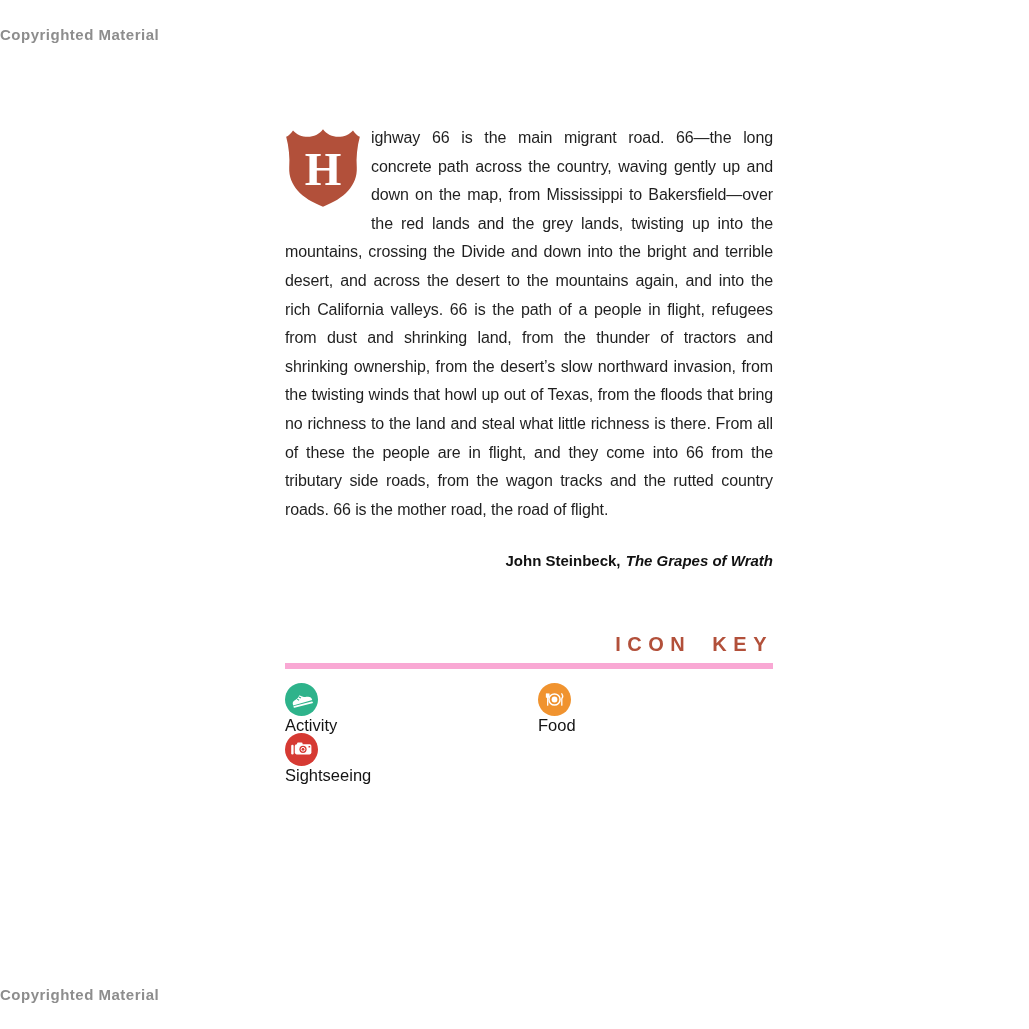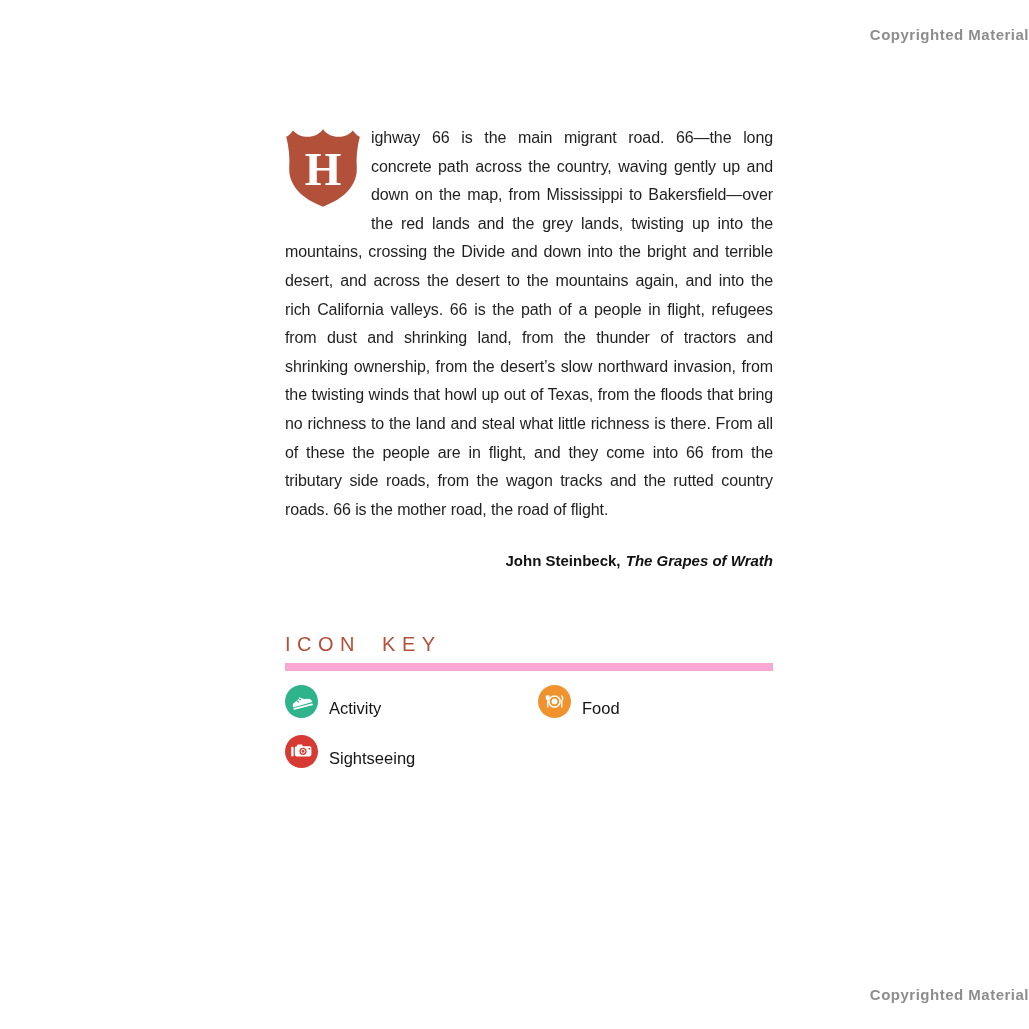--- a/index.html
+++ b/index.html
@@ -1,21 +1,21 @@
 <!DOCTYPE html>
 <html><head>
 <meta charset="utf-8">
 <style>
   html,body { margin:0; padding:0; background:#ffffff; }
   .page {
     position:relative; width:1029px; height:1029px; background:#ffffff;
     font-family:"Liberation Sans", sans-serif; overflow:hidden;
   }
   .copyright {
-    position:absolute; left:0; width:100%; text-align:right;
+    position:absolute; left:0; width:100%; text-align:left;
     color:#8d8d8d; font-weight:bold; font-size:15px; letter-spacing:.5px;
   }
   .copyright.top { top:26px; }
   .copyright.bottom { top:986px; }
 
   .content { position:absolute; left:285px; top:108px; width:488px; }
 
   .quote-para {
     text-align:justify; font-size:16px; line-height:28.6px;
     color:#1f1f1f; letter-spacing:-0.1px;
@@ -28,29 +28,29 @@
   }
 
   .attribution {
     margin-top:28px; text-align:right; font-size:15px;
     font-weight:bold; color:#111111;
   }
   .attribution .work { font-style:italic; margin-left:.35em; }
 
   .icon-key { margin-top:64px; }
   .icon-key-title {
-    font-size:20px; font-weight:normal; color:#b2503a;
+    font-size:20px; font-weight:bold; color:#b2503a;
     letter-spacing:6.5px; word-spacing:9px;
-    border-bottom:8px solid #f9a8d4; padding-bottom:7px;
+    border-bottom:6px solid #f9a8d4; padding-bottom:7px;text-align:right;
   }
   .icon-grid {
     margin-top:14px; display:grid; grid-template-columns:253px auto;
     row-gap:17px; justify-content:start;
   }
-  .key-item { display:flex; align-items:flex-end; gap:11px; height:33px; }
+  .key-item { display:flex; align-items:flex-start; gap:0; height:33px;flex-direction:column; }
   .key-icon svg { width:33px; height:33px; display:block; }
   .key-label { font-size:16.5px; color:#141414; }
 </style>
 </head>
 <body>
 
 <div class="page">
 
   <div class="copyright top">Copyrighted Material</div>
 

